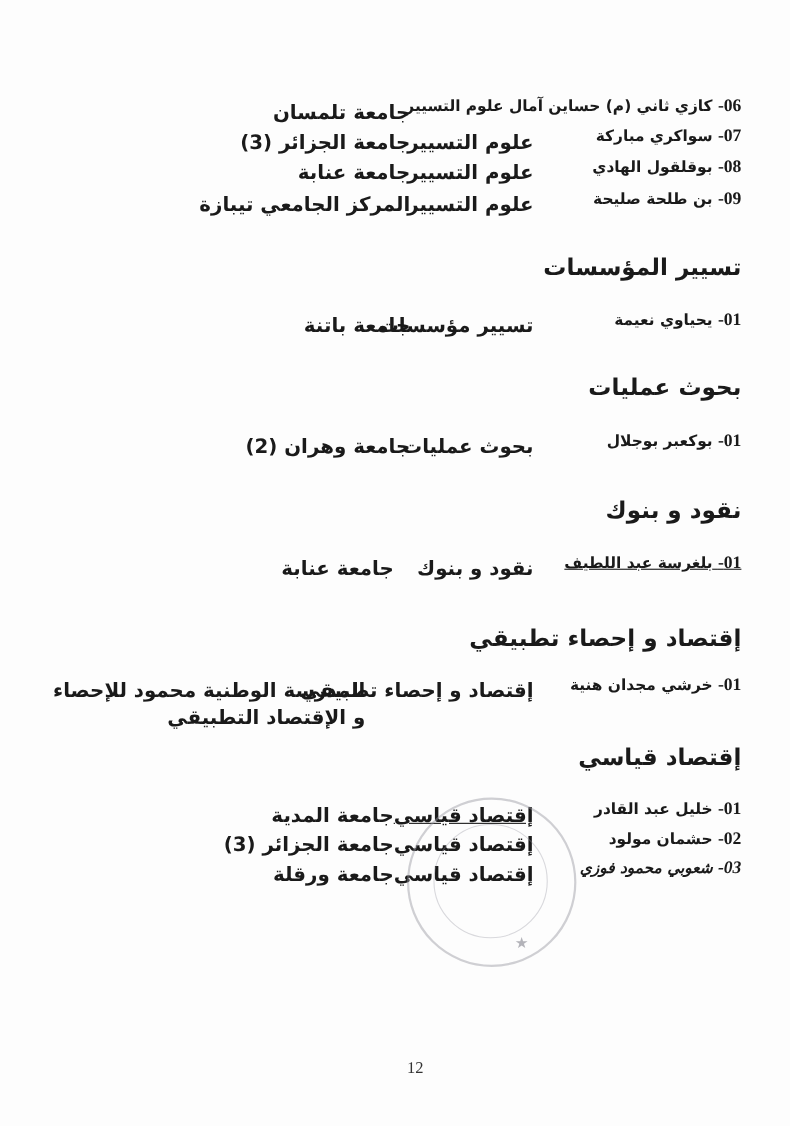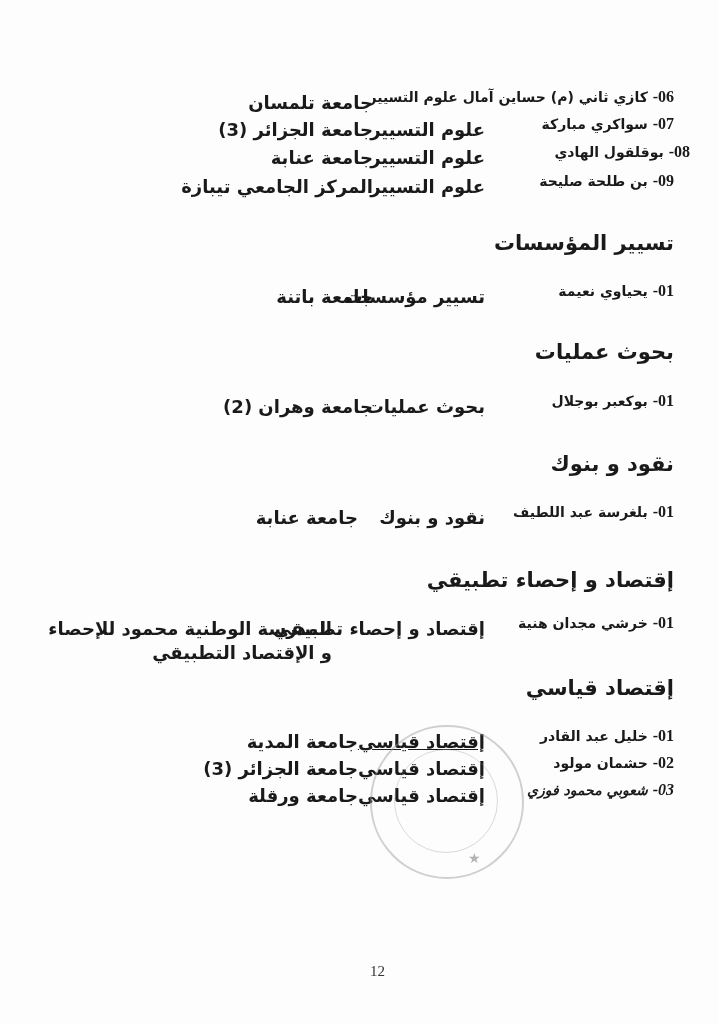--- a/index.html
+++ b/index.html
@@ -30,21 +30,21 @@
   </div>
   <div class="cell" style="right:345px; top:92px;">جامعة تلمسان</div>
 
   <div class="row" style="right:44px; top:115px;">
     <span class="num">07-</span>
     <span>سواكري مباركة</span>
   </div>
   <div class="cell" style="right:233px; top:119px;">علوم التسيير</div>
   <div class="cell" style="right:345px; top:119px;">جامعة الجزائر (3)</div>
 
-  <div class="row" style="right:28px; top:143px;">
+  <div class="row" style="right:44px; top:143px;">
     <span class="num">08-</span>
     <span>بوقلقول الهادي</span>
   </div>
   <div class="cell" style="right:233px; top:147px;">علوم التسيير</div>
   <div class="cell" style="right:345px; top:147px;">جامعة عنابة</div>
 
   <div class="row" style="right:44px; top:172px;">
     <span class="num">09-</span>
     <span>بن طلحة صليحة</span>
   </div>
@@ -61,21 +61,21 @@
 
   <div class="heading" style="top:340px;">بحوث عمليات</div>
   <div class="row" style="right:44px; top:392px;">
     <span class="num">01-</span>
     <span>بوكعبر بوجلال</span>
   </div>
   <div class="cell" style="right:233px; top:396px;">بحوث عمليات</div>
   <div class="cell" style="right:345px; top:396px;">جامعة وهران (2)</div>
 
   <div class="heading" style="top:452px;">نقود و بنوك</div>
-  <div class="row" style="right:44px; top:503px;">
+  <div class="row" style="right:44px; top:503px;text-decoration:underline;">
     <span class="num">01-</span>
     <span>بلغرسة عبد اللطيف</span>
   </div>
   <div class="cell" style="right:233px; top:507px;">نقود و بنوك</div>
   <div class="cell" style="right:360px; top:507px;">جامعة عنابة</div>
 
   <div class="heading" style="top:568px;">إقتصاد و إحصاء تطبيقي</div>
   <div class="row" style="right:44px; top:614px;">
     <span class="num">01-</span>
     <span>خرشي مجدان هنية</span>

